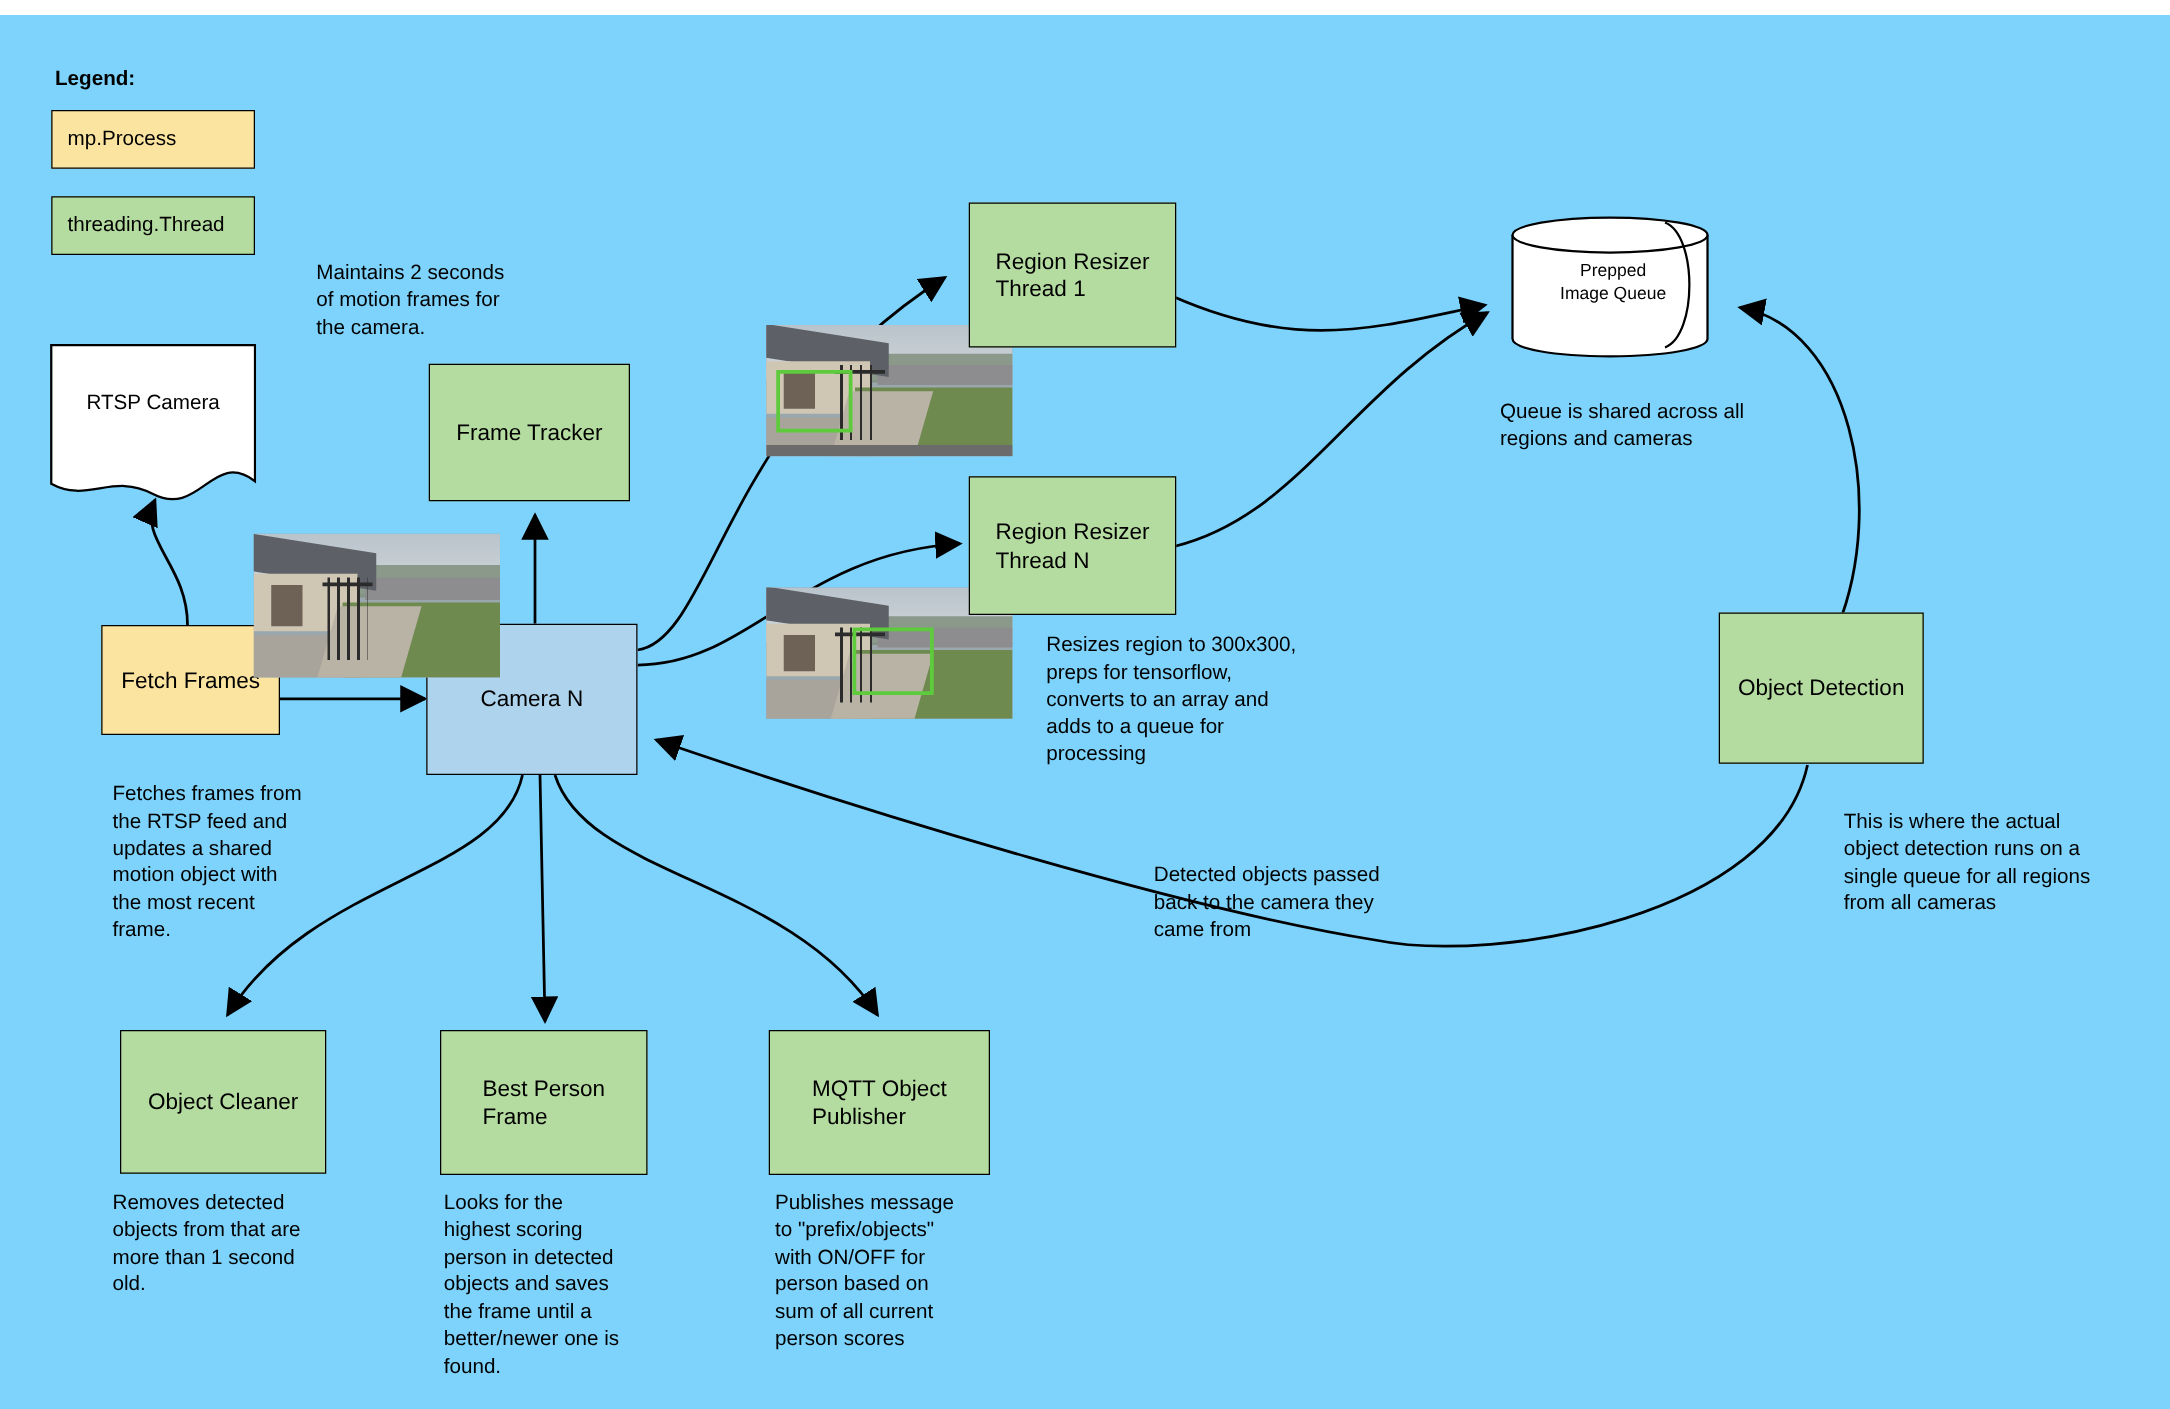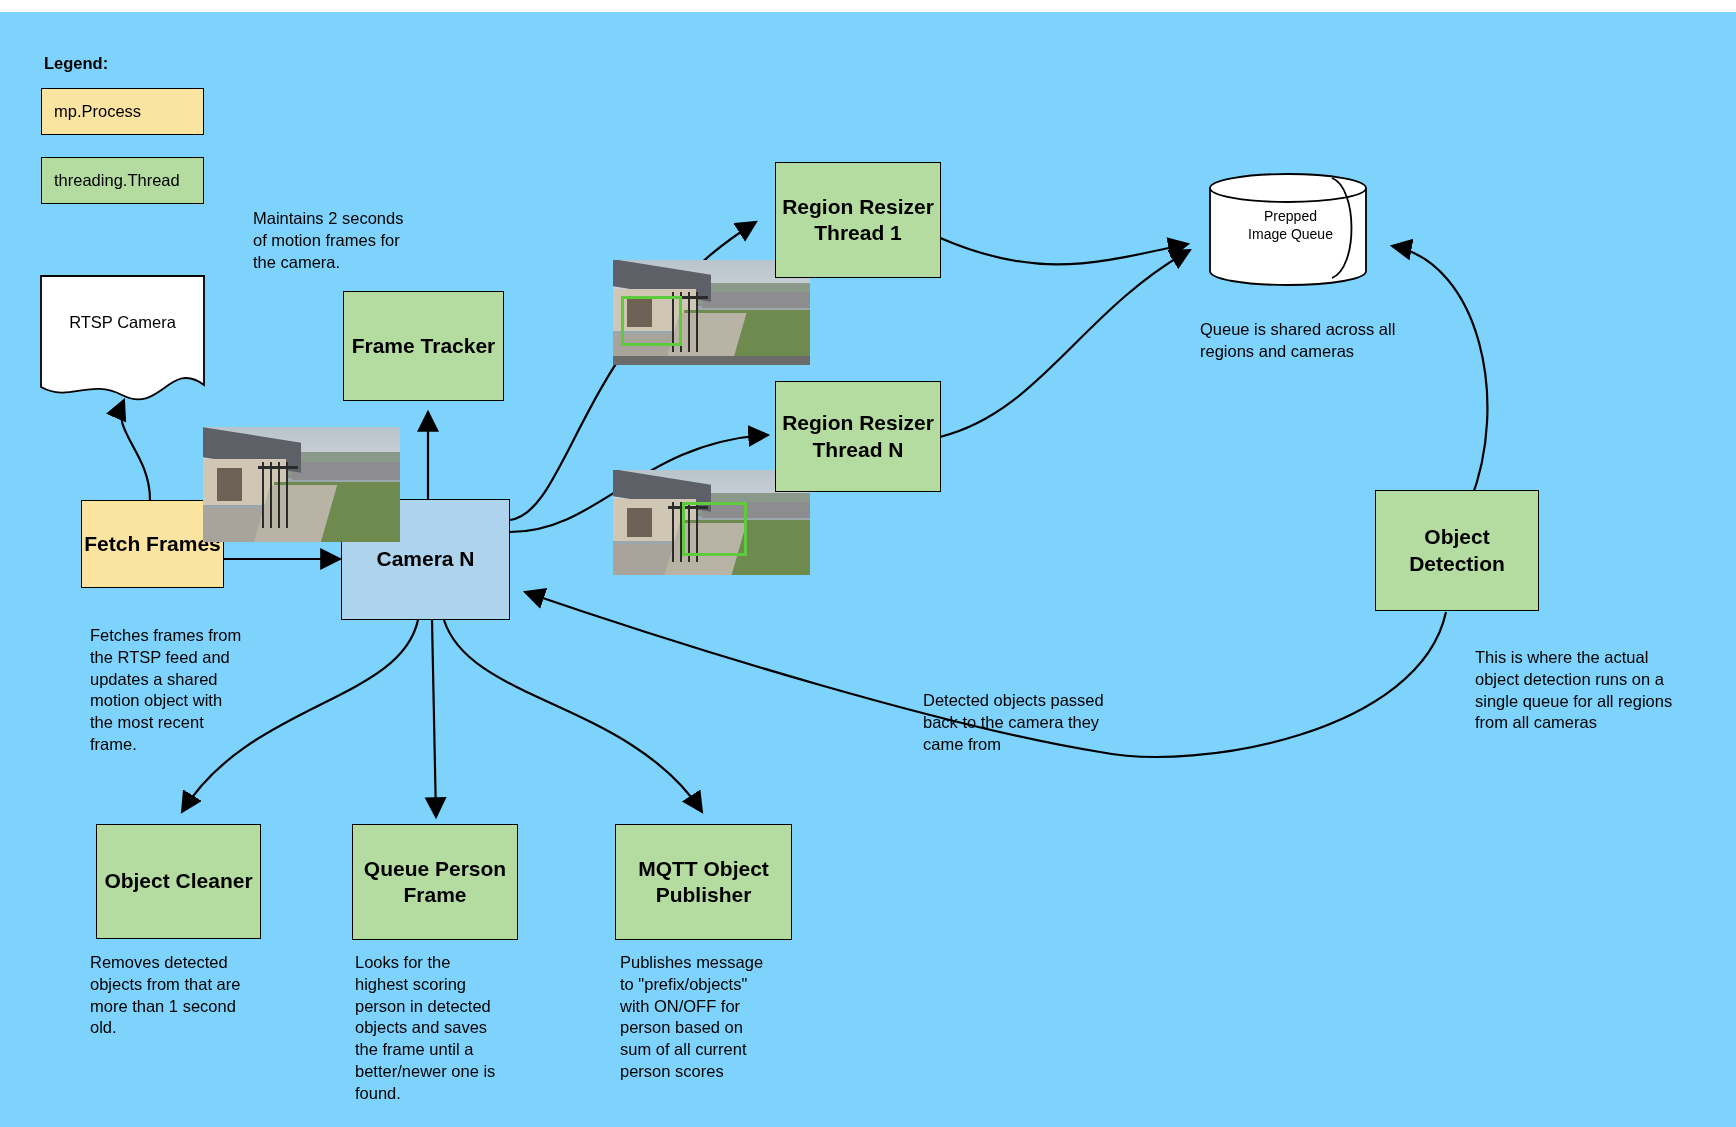--- a/index.html
+++ b/index.html
@@ -26,25 +26,23 @@
     width: 1736px;
     height: 1127px;
     pointer-events: none;
   }
   .node {
     position: absolute;
     box-sizing: border-box;
     display: flex;
     align-items: center;
     justify-content: center;
-    text-align: center;
-    font-size: 21px;
+    font-size: 18px;
     line-height: 1.25;
     border: 1.6px solid #000000;
-    font-weight: bold;
   }
   .green { background: #b5dca0; }
   .yellow { background: #fbe3a0; }
   .blue  { background: #aed3ec; }
 
   .legend-title {
     position: absolute;
     font-size: 16.5px;
     font-weight: bold;
   }
@@ -313,20 +311,25 @@
   <div class="node green" style="left:775px; top:150px; width:166px; height:116px;">
     <span style="white-space:pre-line">Region Resizer
 Thread 1</span>
   </div>
 
   <div class="node green" style="left:775px; top:369px; width:166px; height:111px;">
     <span style="white-space:pre-line">Region Resizer
 Thread N</span>
   </div>
 
+  <div class="note" style="left:837px; top:494px; width:235px;">Resizes region to 300x300,
+preps for tensorflow,
+converts to an array and
+adds to a queue for
+processing</div>
 
   <div class="cyl" style="left:1208px; top:160px; width:165px; height:115px;">
     <svg width="165" height="115" viewBox="0 0 165 115">
       <path d="M2,16 L2,99 C2,107 35,113 80,113 C124,113 158,107 158,99 L158,16" fill="#ffffff" stroke="#000000" stroke-width="1.8"></path>
       <ellipse cx="80" cy="16" rx="78" ry="14" fill="#ffffff" stroke="#000000" stroke-width="1.8"></ellipse>
       <path d="M124,6 C150,16 150,96 124,106" fill="none" stroke="#000000" stroke-width="1.8"></path>
     </svg>
     <div class="cyl-label">Prepped
 Image Queue</div>
   </div>
@@ -349,21 +352,21 @@
 
   <div class="node green" style="left:96px; top:812px; width:165px; height:115px;">
     <span>Object Cleaner</span>
   </div>
   <div class="note" style="left:90px; top:940px; width:180px;">Removes detected
 objects from that are
 more than 1 second
 old.</div>
 
   <div class="node green" style="left:352px; top:812px; width:166px; height:116px;">
-    <span style="white-space:pre-line">Queue Person
+    <span style="white-space:pre-line">Best Person
 Frame</span>
   </div>
   <div class="note" style="left:355px; top:940px; width:180px;">Looks for the
 highest scoring
 person in detected
 objects and saves
 the frame until a
 better/newer one is
 found.</div>
 

